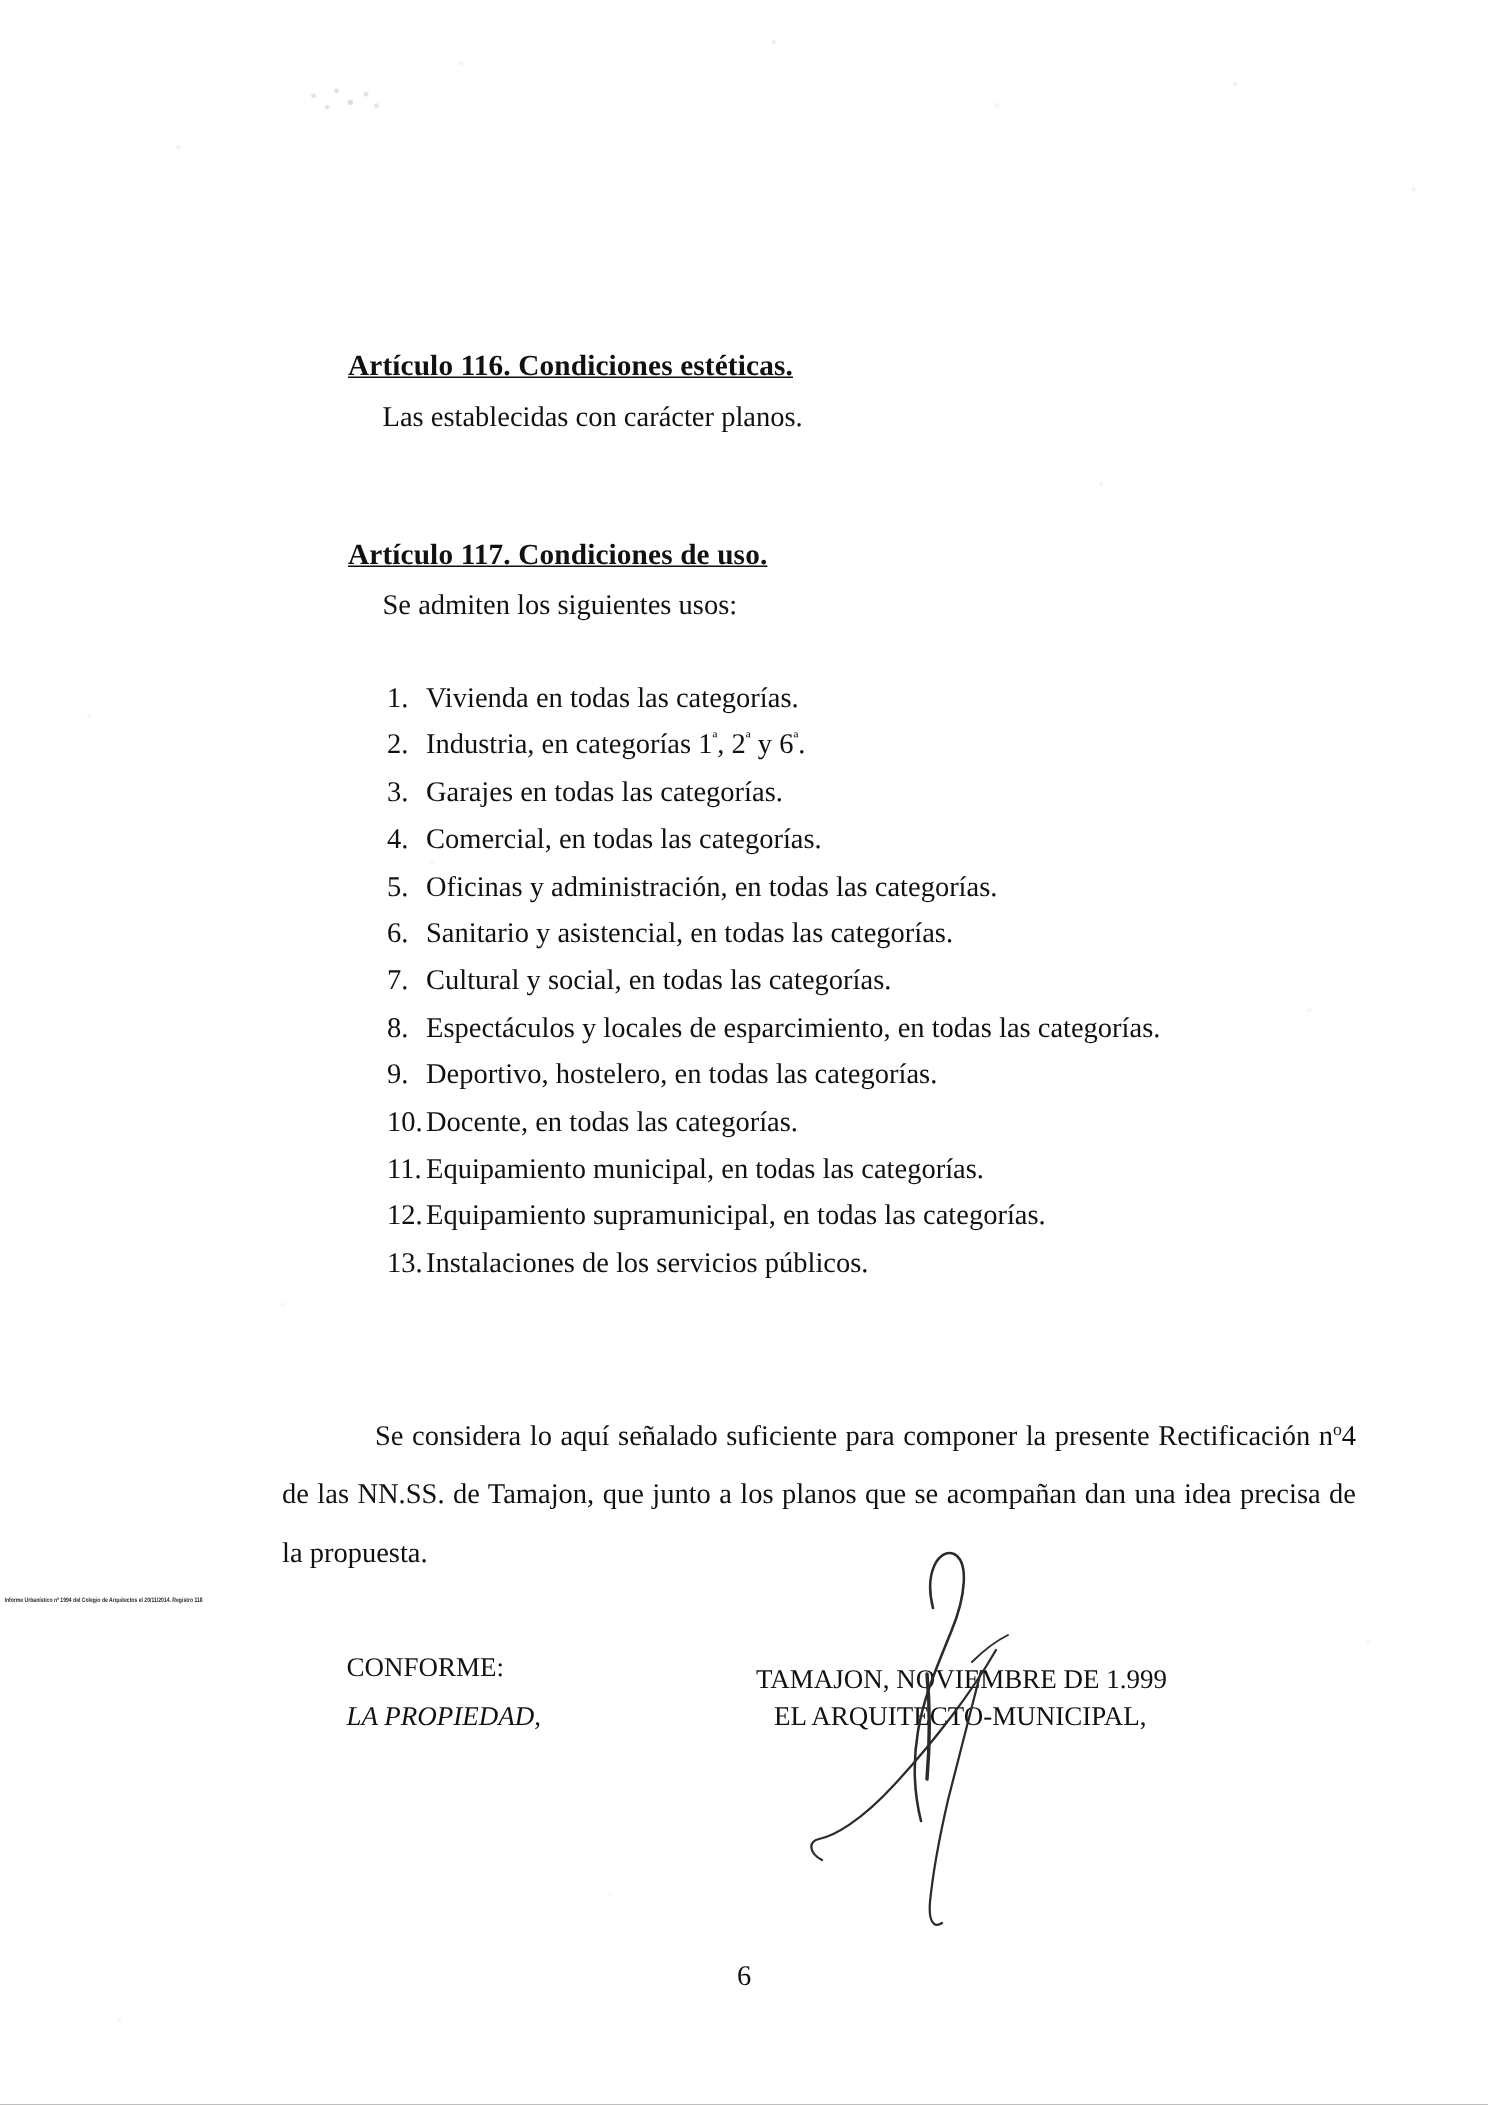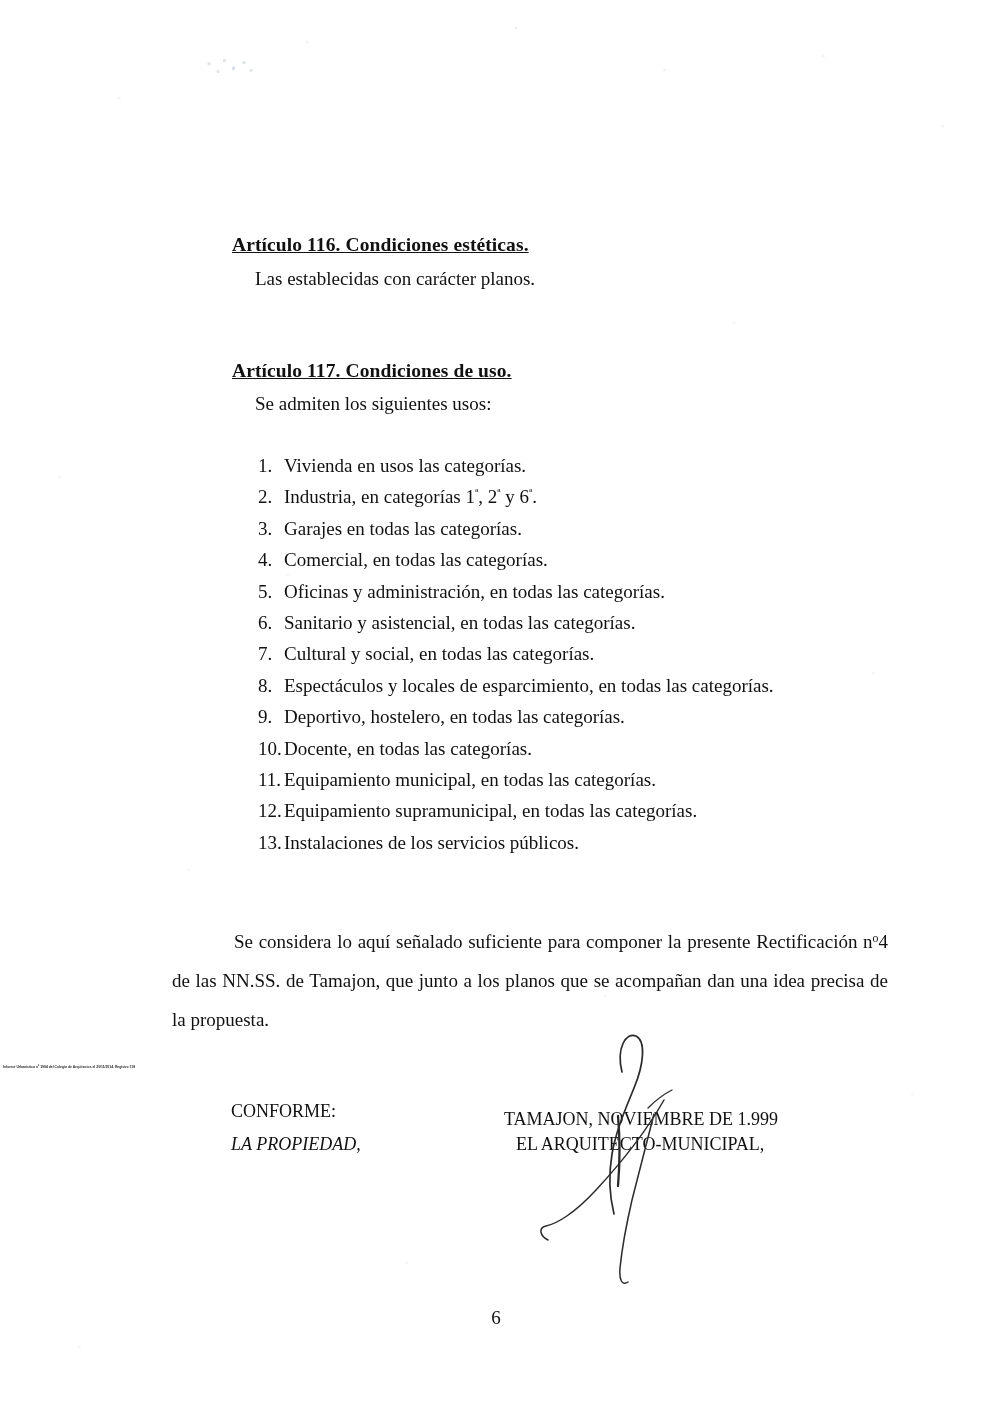--- a/index.html
+++ b/index.html
@@ -103,21 +103,21 @@
     vertical-align: .52em;
     line-height: 0;
   }
 
   
   .closing {
     position: absolute;
     left: 172px;
     top: 922px;
     width: 716px;
-    margin: 0;
+    margin: 16px;
     font-size: 19px;
     line-height: 39px;
     text-align: justify;
     text-indent: 62px;
     text-justify: inter-word;
   }
   .closing sup {
     font-size: .62em;
     vertical-align: .52em;
     line-height: 0;
@@ -176,21 +176,21 @@
   <div class="scan-grain"></div>
   <div class="speckle-cluster"></div>
 
   <div class="heading" id="h-116">Artículo 116. Condiciones estéticas.</div>
   <div class="body-line" id="p-116">Las establecidas con carácter planos.</div>
 
   <div class="heading" id="h-117">Artículo 117. Condiciones de uso.</div>
   <div class="body-line" id="p-117">Se admiten los siguientes usos:</div>
 
   <ol class="use-list">
-    <li><span class="num">1.</span><span>Vivienda en usos las categorías.</span></li>
+    <li><span class="num">1.</span><span>Vivienda en todas las categorías.</span></li>
     <li><span class="num">2.</span><span><span>Industria, en categorías 1</span><sup>ª</sup><span>, 2</span><sup>ª</sup><span> y 6</span><sup>ª</sup><span>.</span></span></li>
     <li><span class="num">3.</span><span>Garajes en todas las categorías.</span></li>
     <li><span class="num">4.</span><span>Comercial, en todas las categorías.</span></li>
     <li><span class="num">5.</span><span>Oficinas y administración, en todas las categorías.</span></li>
     <li><span class="num">6.</span><span>Sanitario y asistencial, en todas las categorías.</span></li>
     <li><span class="num">7.</span><span>Cultural y social, en todas las categorías.</span></li>
     <li><span class="num">8.</span><span>Espectáculos y locales de esparcimiento, en todas las categorías.</span></li>
     <li><span class="num">9.</span><span>Deportivo, hostelero, en todas las categorías.</span></li>
     <li><span class="num">10.</span><span>Docente, en todas las categorías.</span></li>
     <li><span class="num">11.</span><span>Equipamiento municipal, en todas las categorías.</span></li>

